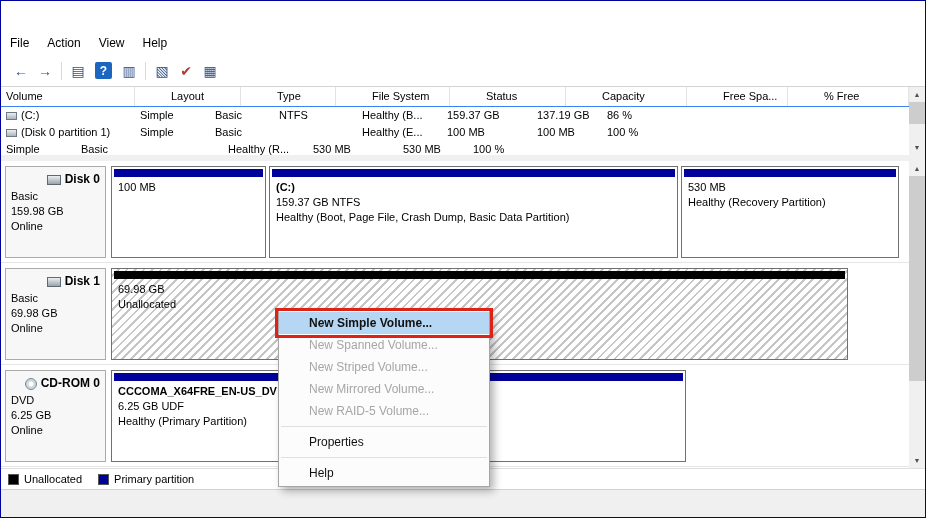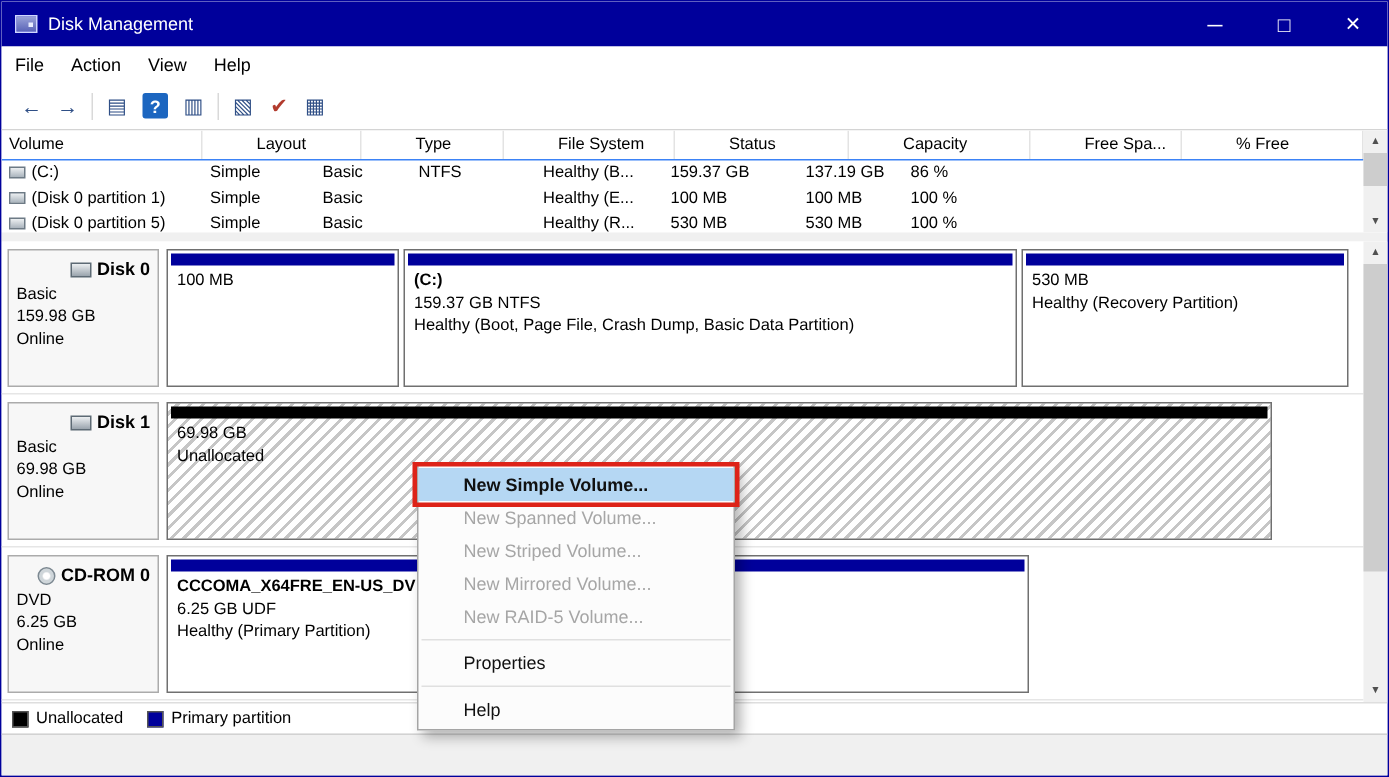--- a/index.html
+++ b/index.html
@@ -71,29 +71,20 @@
   .cm-item.disabled { color:#a6a6a6; }
   .cm-item.highlight { background:#b5d7f3;font-weight:bold; }
   .red-box { position:absolute; top:-2px; left:-4px; right:-4px; height:30px; border:3px solid #dd2318; pointer-events:none; z-index:21; }
   .cm-sep { height:1px; background:#e0e0e0; margin:4px 2px; }
 </style>
 </head>
 <body>
 
 <div class="window">
 
-  <div class="titlebar">
-    <span class="app-icon"></span>
-    <span class="title-text">Disk Management</span>
-    <div class="win-controls">
-      <div class="win-btn">─</div>
-      <div class="win-btn">□</div>
-      <div class="win-btn close">×</div>
-    </div>
-  </div>
 
   <div class="menubar">
     <div class="menu-item">File</div>
     <div class="menu-item">Action</div>
     <div class="menu-item">View</div>
     <div class="menu-item">Help</div>
   </div>
 
   <div class="toolbar">
     <div class="tool-btn">←</div>
@@ -137,21 +128,20 @@
         <div class="vt-cell w1">Simple</div>
         <div class="vt-cell w2">Basic</div>
         <div class="vt-cell w3"></div>
         <div class="vt-cell w4">Healthy (E...</div>
         <div class="vt-cell w5">100 MB</div>
         <div class="vt-cell w6">100 MB</div>
         <div class="vt-cell w7">100 %</div>
       </div>
 
       <div class="vt-row">
-        <div class="vt-cell w0"><span class="hdd-mini"></span><span>(Disk 0 partition 5)</span></div>
         <div class="vt-cell w1">Simple</div>
         <div class="vt-cell w2">Basic</div>
         <div class="vt-cell w3"></div>
         <div class="vt-cell w4">Healthy (R...</div>
         <div class="vt-cell w5">530 MB</div>
         <div class="vt-cell w6">530 MB</div>
         <div class="vt-cell w7">100 %</div>
       </div>
     </div>
     <div class="vscroll">

